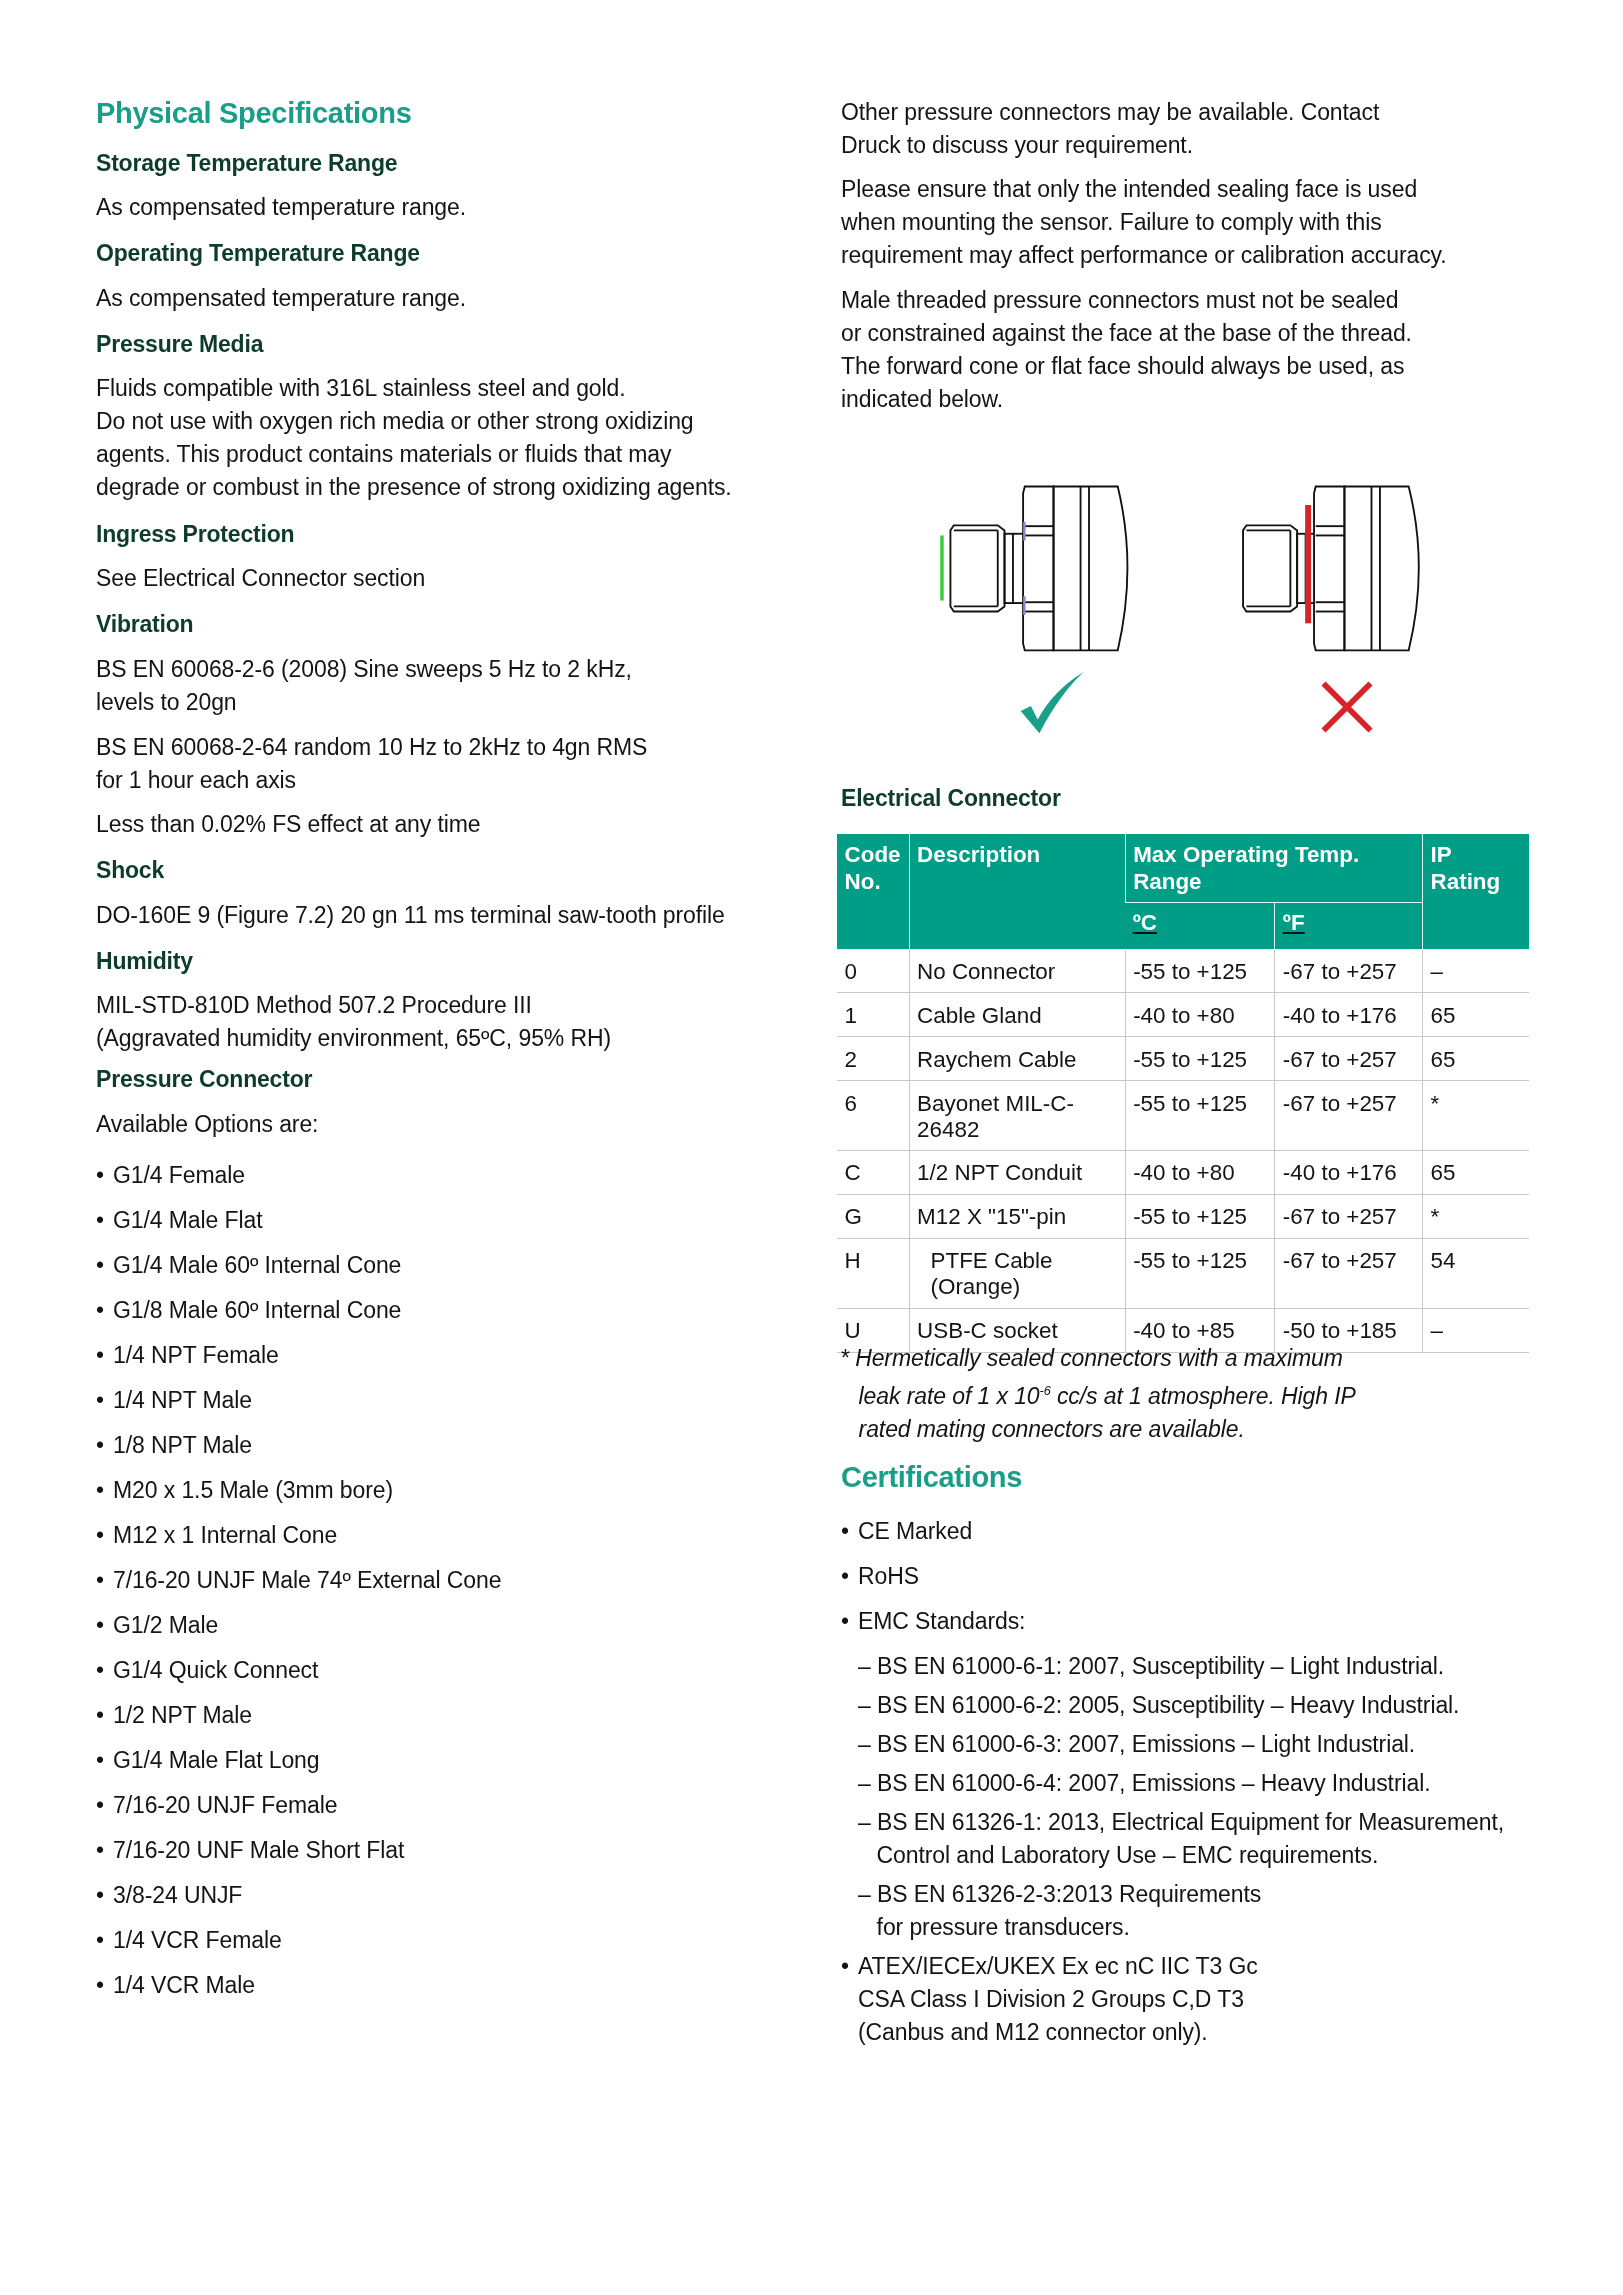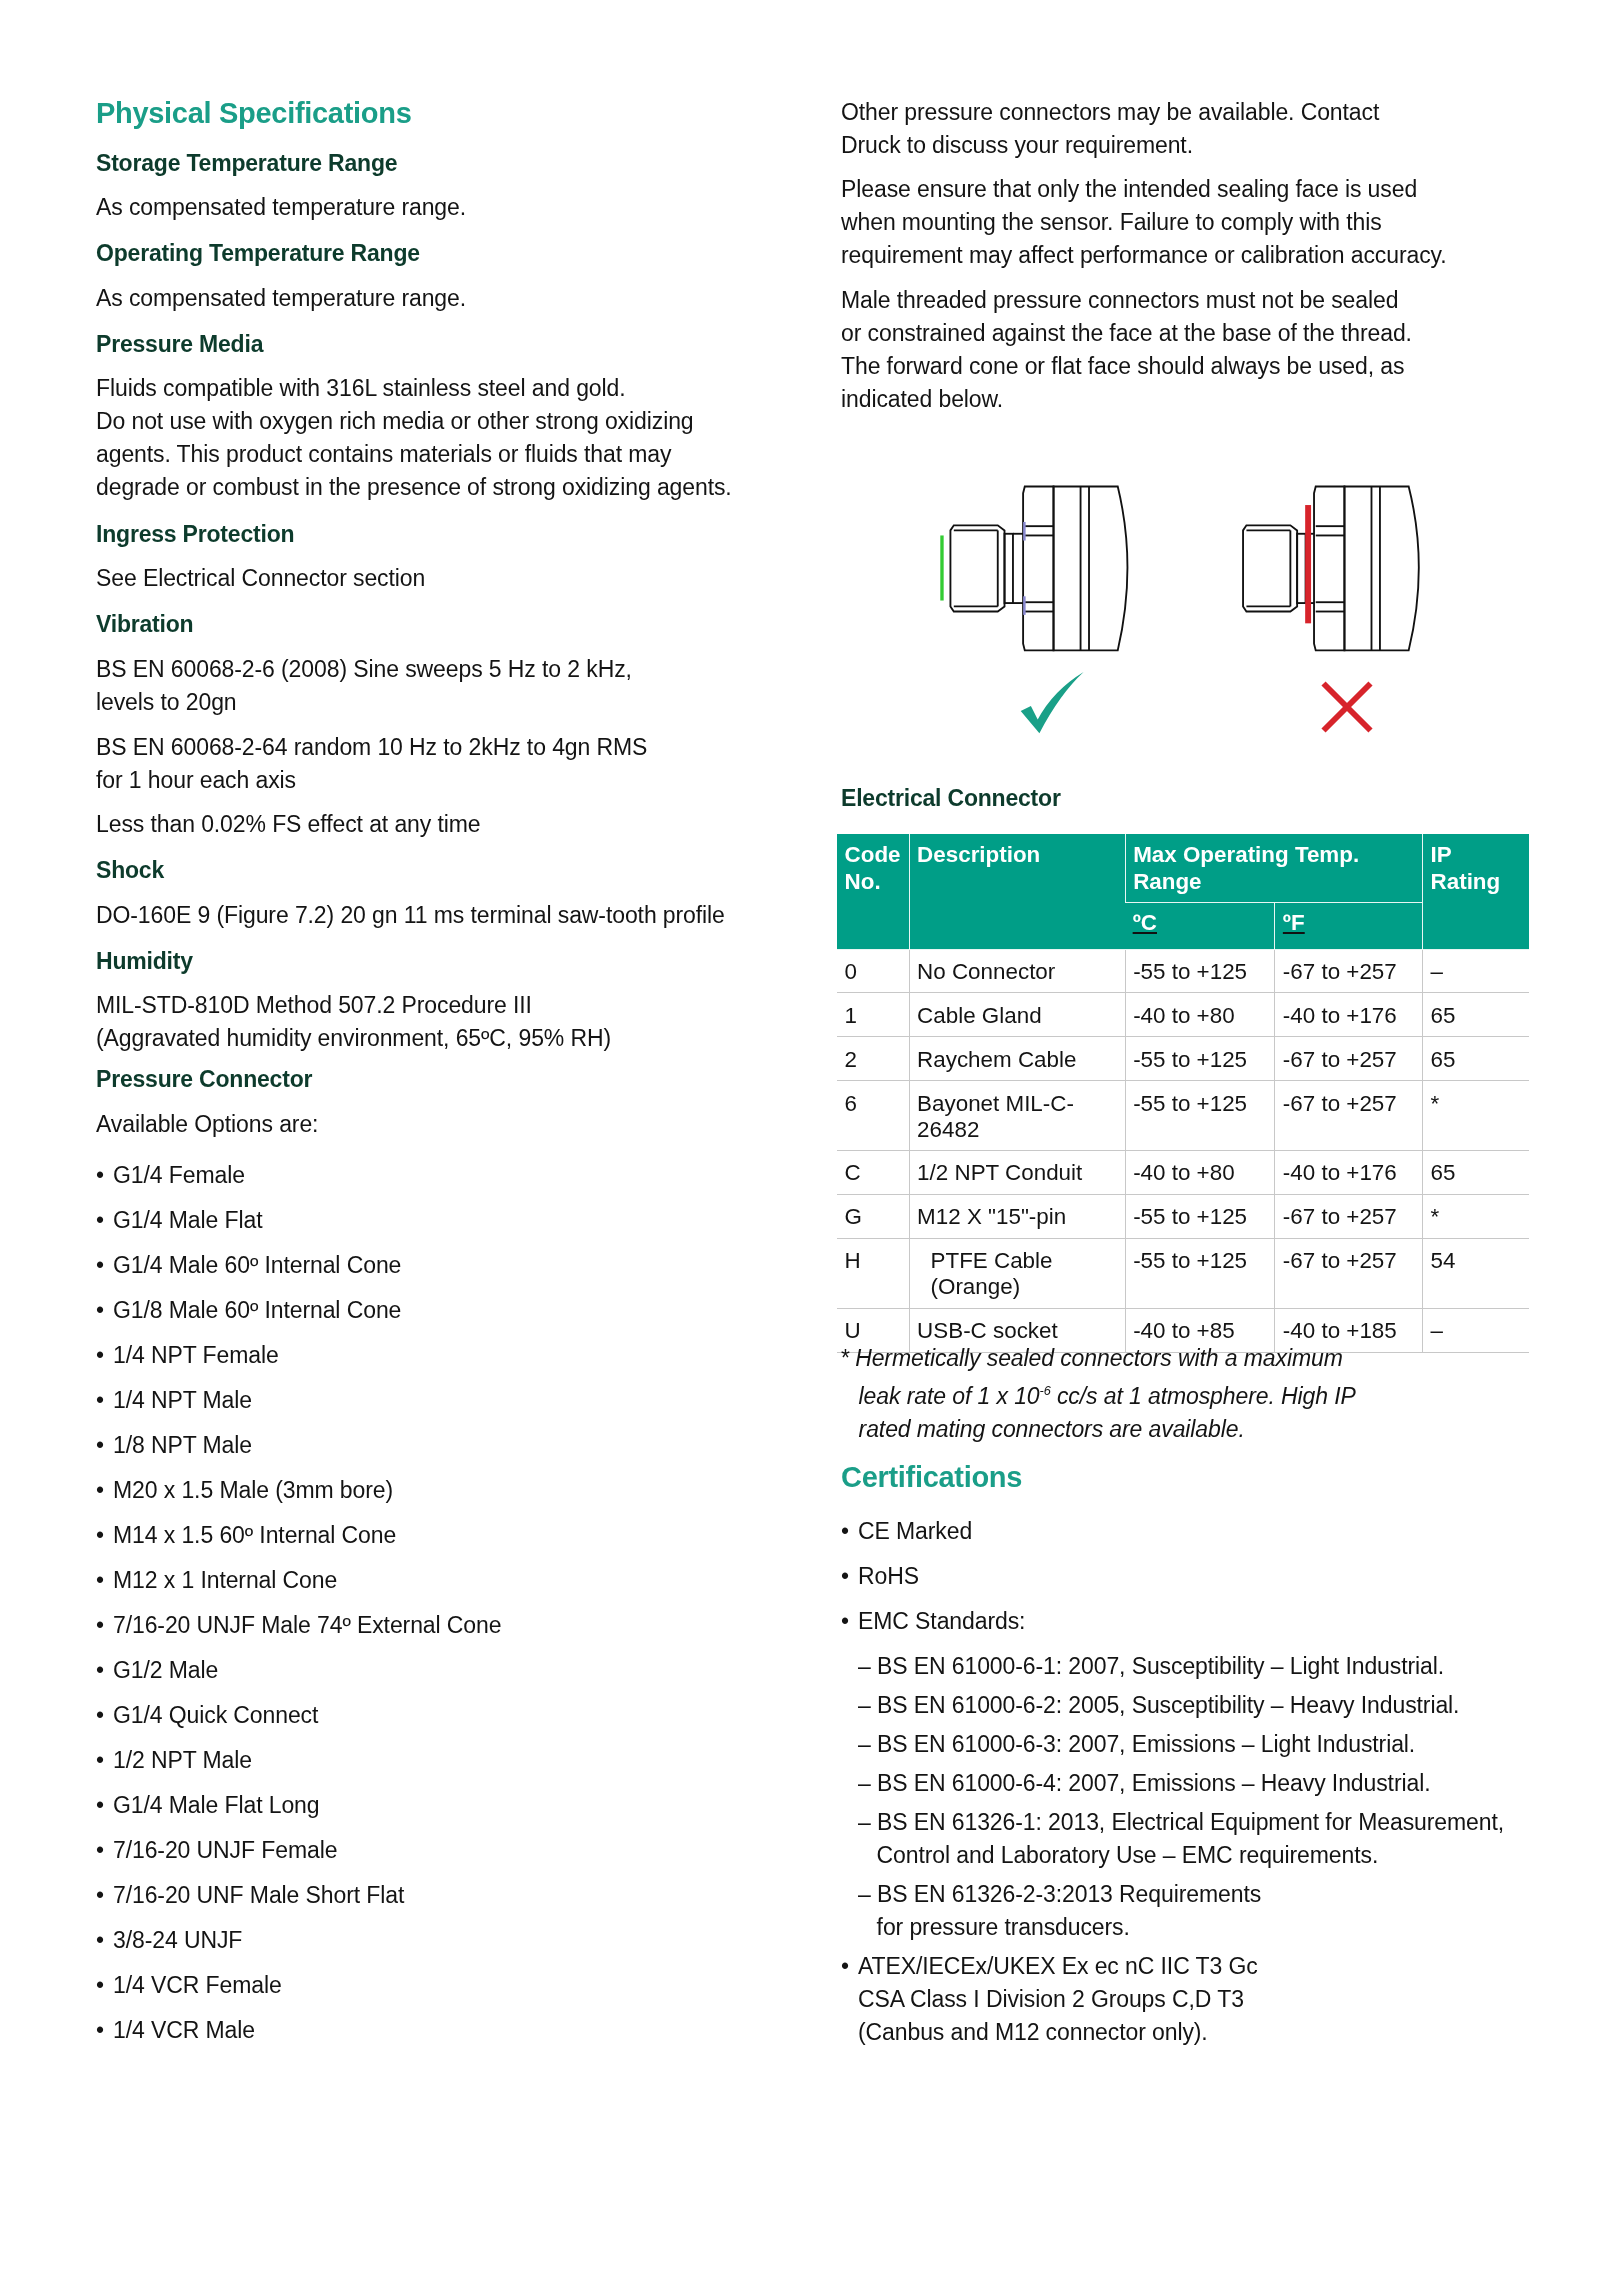--- a/index.html
+++ b/index.html
@@ -78,21 +78,20 @@
 
   <div class="abs body" style="top:1153px; line-height:45px;" id="connector-list">
       <div class="bullet">G1/4 Female</div>
       <div class="bullet">G1/4 Male Flat</div>
       <div class="bullet">G1/4 Male 60º Internal Cone</div>
       <div class="bullet">G1/8 Male 60º Internal Cone</div>
       <div class="bullet">1/4 NPT Female</div>
       <div class="bullet">1/4 NPT Male</div>
       <div class="bullet">1/8 NPT Male</div>
       <div class="bullet">M20 x 1.5 Male (3mm bore)</div>
-      <div class="bullet">M14 x 1.5 60º Internal Cone</div>
       <div class="bullet">M12 x 1 Internal Cone</div>
       <div class="bullet">7/16-20 UNJF Male 74º External Cone</div>
       <div class="bullet">G1/2 Male</div>
       <div class="bullet">G1/4 Quick Connect</div>
       <div class="bullet">1/2 NPT Male</div>
       <div class="bullet">G1/4 Male Flat Long</div>
       <div class="bullet">7/16-20 UNJF Female</div>
       <div class="bullet">7/16-20 UNF Male Short Flat</div>
       <div class="bullet">3/8-24 UNJF</div>
       <div class="bullet">1/4 VCR Female</div>
@@ -244,21 +243,21 @@
         <td>H</td>
         <td style="white-space: normal; padding-left: 21px;">PTFE Cable (Orange)</td>
         <td>-55 to +125</td>
         <td>-67 to +257</td>
         <td>54</td>
       </tr>
       <tr>
         <td>U</td>
         <td style="white-space: normal;">USB-C socket</td>
         <td>-40 to +85</td>
-        <td>-40 to +185</td>
+        <td>-50 to +185</td>
         <td>–</td>
       </tr>
     </tbody>
 </table>
 
 <div class="abs body italic" style="left:840px; top:1342px;">
   <div>* Hermetically sealed connectors with a maximum</div>
   <div style="padding-left:18.6px;"><span>leak rate of 1 x 10</span><sup style="font-size:12.7px;">-6</sup><span> cc/s at 1 atmosphere. High IP</span></div>
   <div style="padding-left:18.6px;">rated mating connectors are available.</div>
 </div>

